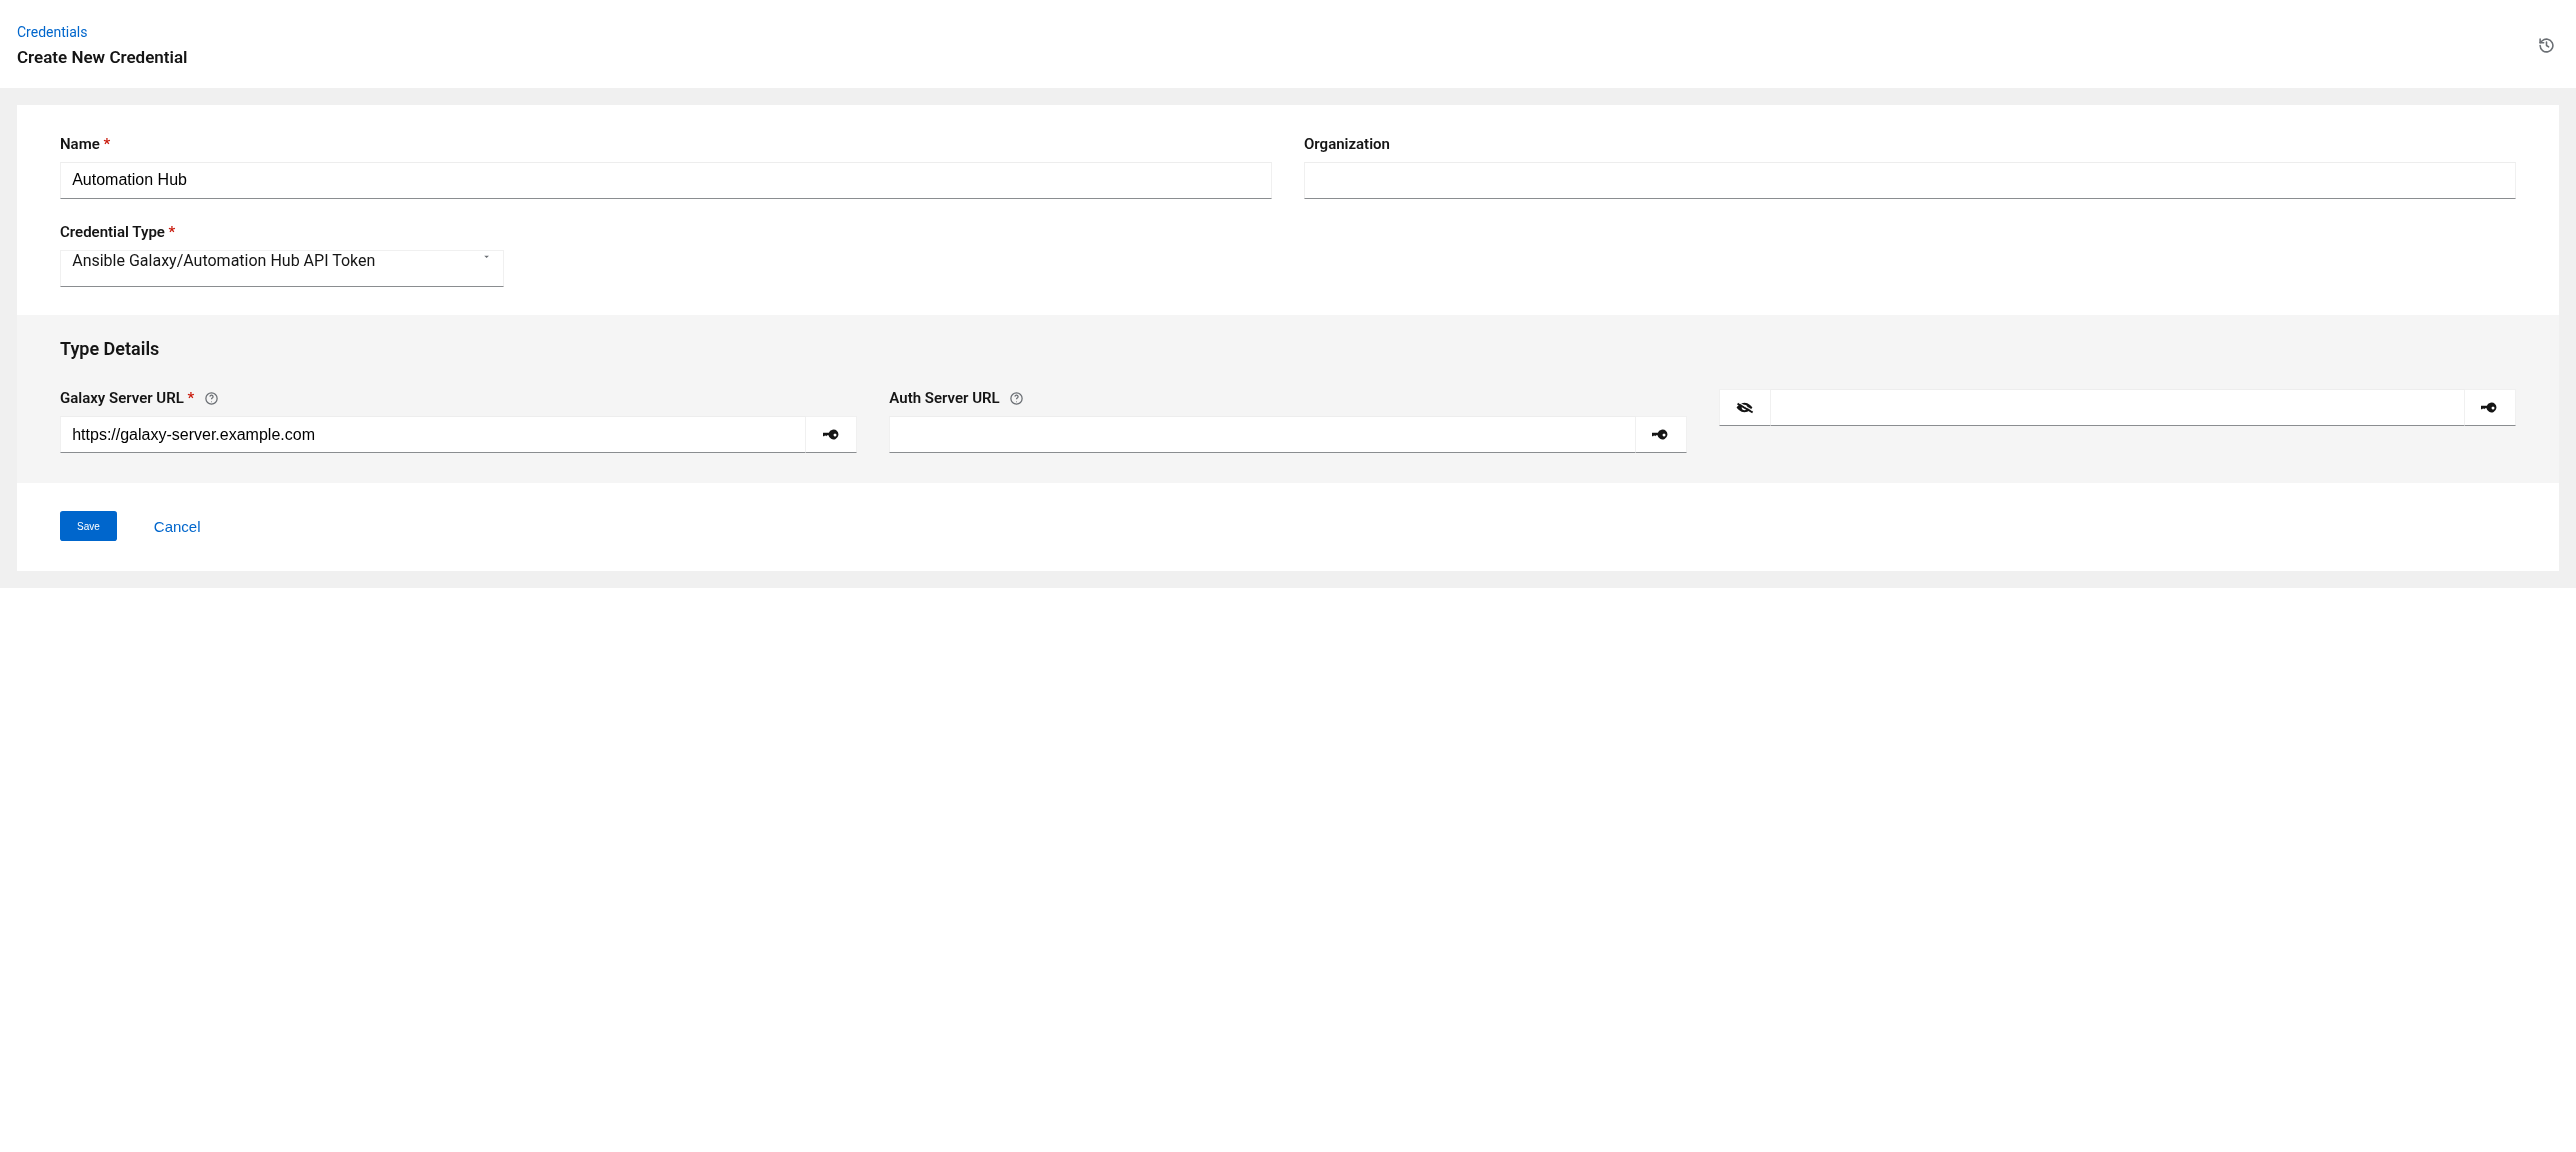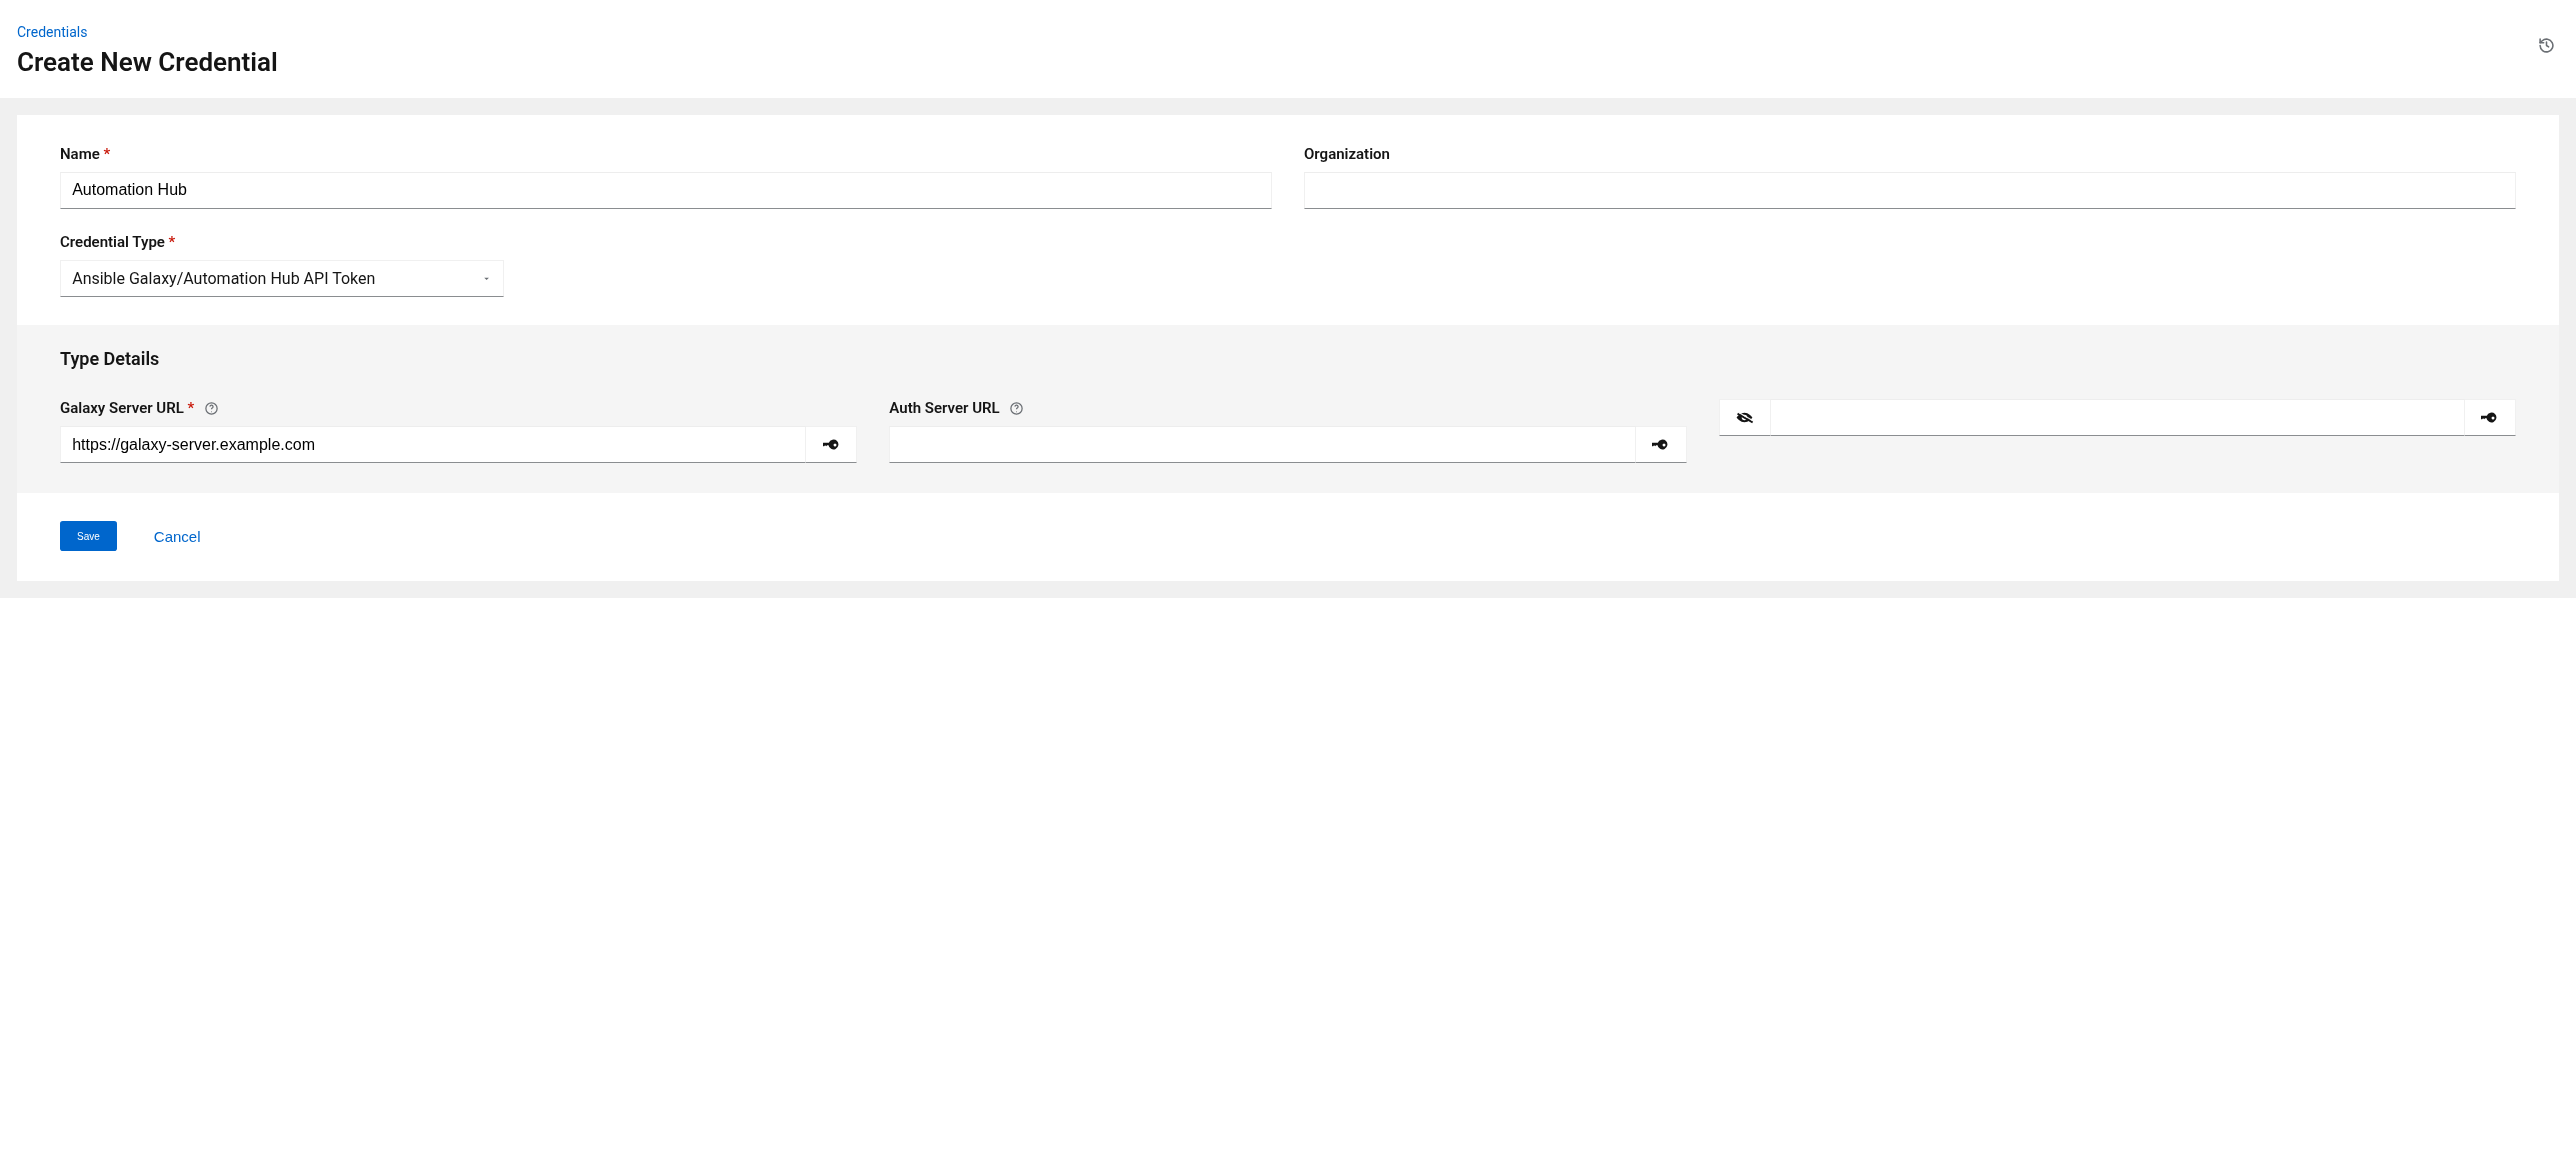--- a/index.html
+++ b/index.html
@@ -15,21 +15,21 @@
       position: relative;
     }
     .breadcrumb {
       color: #0066cc;
       font-size: 14px;
       text-decoration: none;
       display: inline-block;
       margin-bottom: 7.5px;
     }
     .title {
-      font-size: 26px;
+      font-size: 17px;
       font-weight: 600;
       color: #151515;
     }
     .history-icon {
       position: absolute;
       right: 20.6px;
       top: 37px;
       color: #6a6e73;
       cursor: pointer;
     }
@@ -96,21 +96,21 @@
       align-items: center;
       justify-content: center;
       cursor: pointer;
       color: #151515;
     }
     .addon-left { border-right: 0; }
     .addon-right { border-left: 0; }
     .select-wrap {
       position: relative;
       display: flex;
-      align-items: center;
+      align-items: flex-start;
       width: 100%;
       max-width: 444px;
       height: 37px;
       border: 0.9px solid #f0f0f0;
       border-bottom: 0.9px solid #8a8d90;
       background: #fff;
       padding: 0 11.2px;
       cursor: pointer;
     }
     .select-text {

